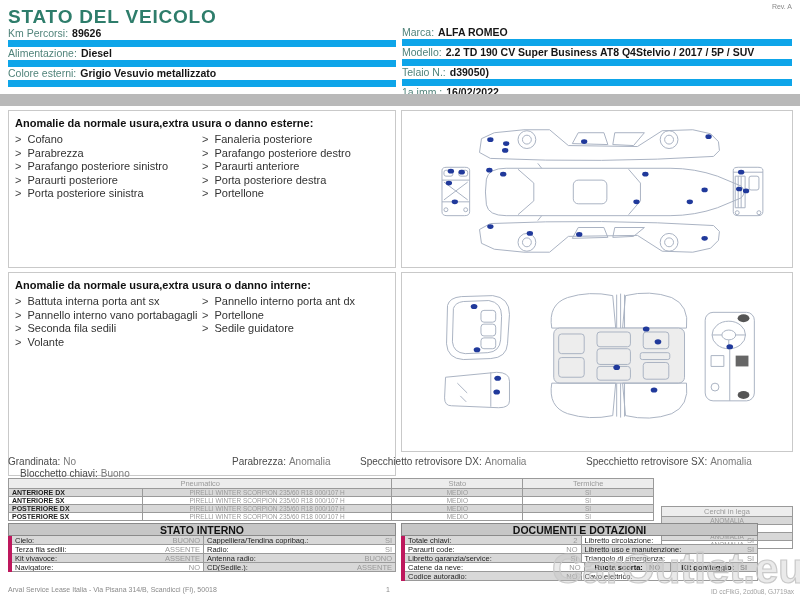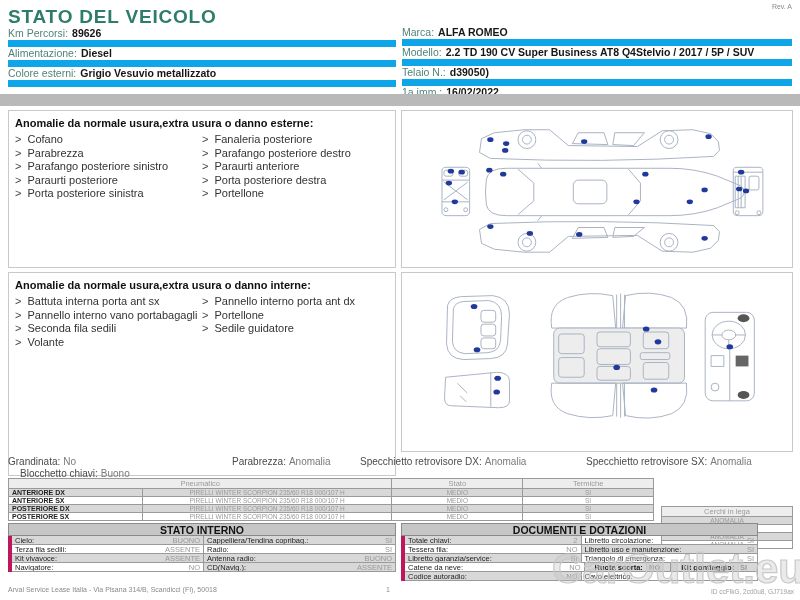--- a/index.html
+++ b/index.html
@@ -412,41 +412,41 @@
           <span class="kv-l">Antenna radio:</span>
           <span class="kv-v">BUONO</span>
         </div>
     </div>
     <div class="kv-row">
       <div class="kv-cell">
           <span class="kv-l">Navigatore:</span>
           <span class="kv-v">NO</span>
         </div>
       <div class="kv-cell sh">
-          <span class="kv-l">CD(Navig.):</span>
+          <span class="kv-l">CD(Sedile.):</span>
           <span class="kv-v">ASSENTE</span>
         </div>
     </div>
   </div>
 
   <div class="kvt kvt-doc">
     <div class="kvt-head">DOCUMENTI E DOTAZIONI</div>
     <div class="kv-row">
       <div class="kv-cell sh">
           <span class="kv-l">Totale chiavi:</span>
           <span class="kv-v">2</span>
         </div>
       <div class="kv-cell">
           <span class="kv-l">Libretto circolazione:</span>
           <span class="kv-v">SI</span>
         </div>
     </div>
     <div class="kv-row">
       <div class="kv-cell">
-          <span class="kv-l">Tessera fila:</span>
+          <span class="kv-l">Paraurti code:</span>
           <span class="kv-v">NO</span>
         </div>
       <div class="kv-cell sh">
           <span class="kv-l">Libretto uso e manutenzione:</span>
           <span class="kv-v">SI</span>
         </div>
     </div>
     <div class="kv-row">
       <div class="kv-cell sh">
           <span class="kv-l">Libretto garanzia/service:</span>

